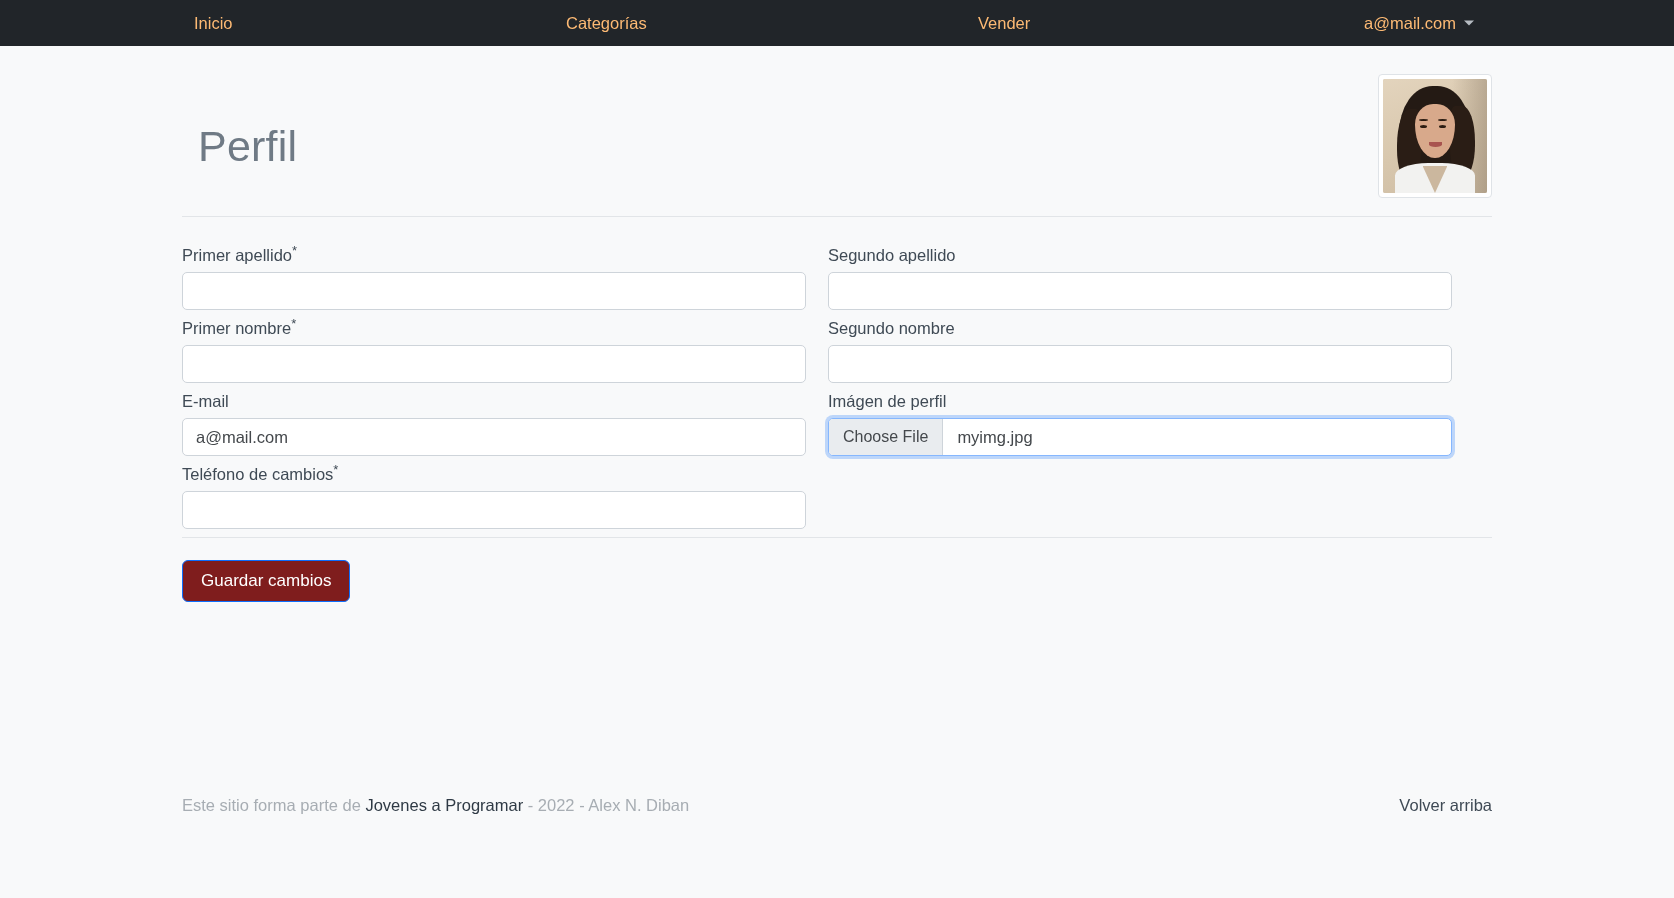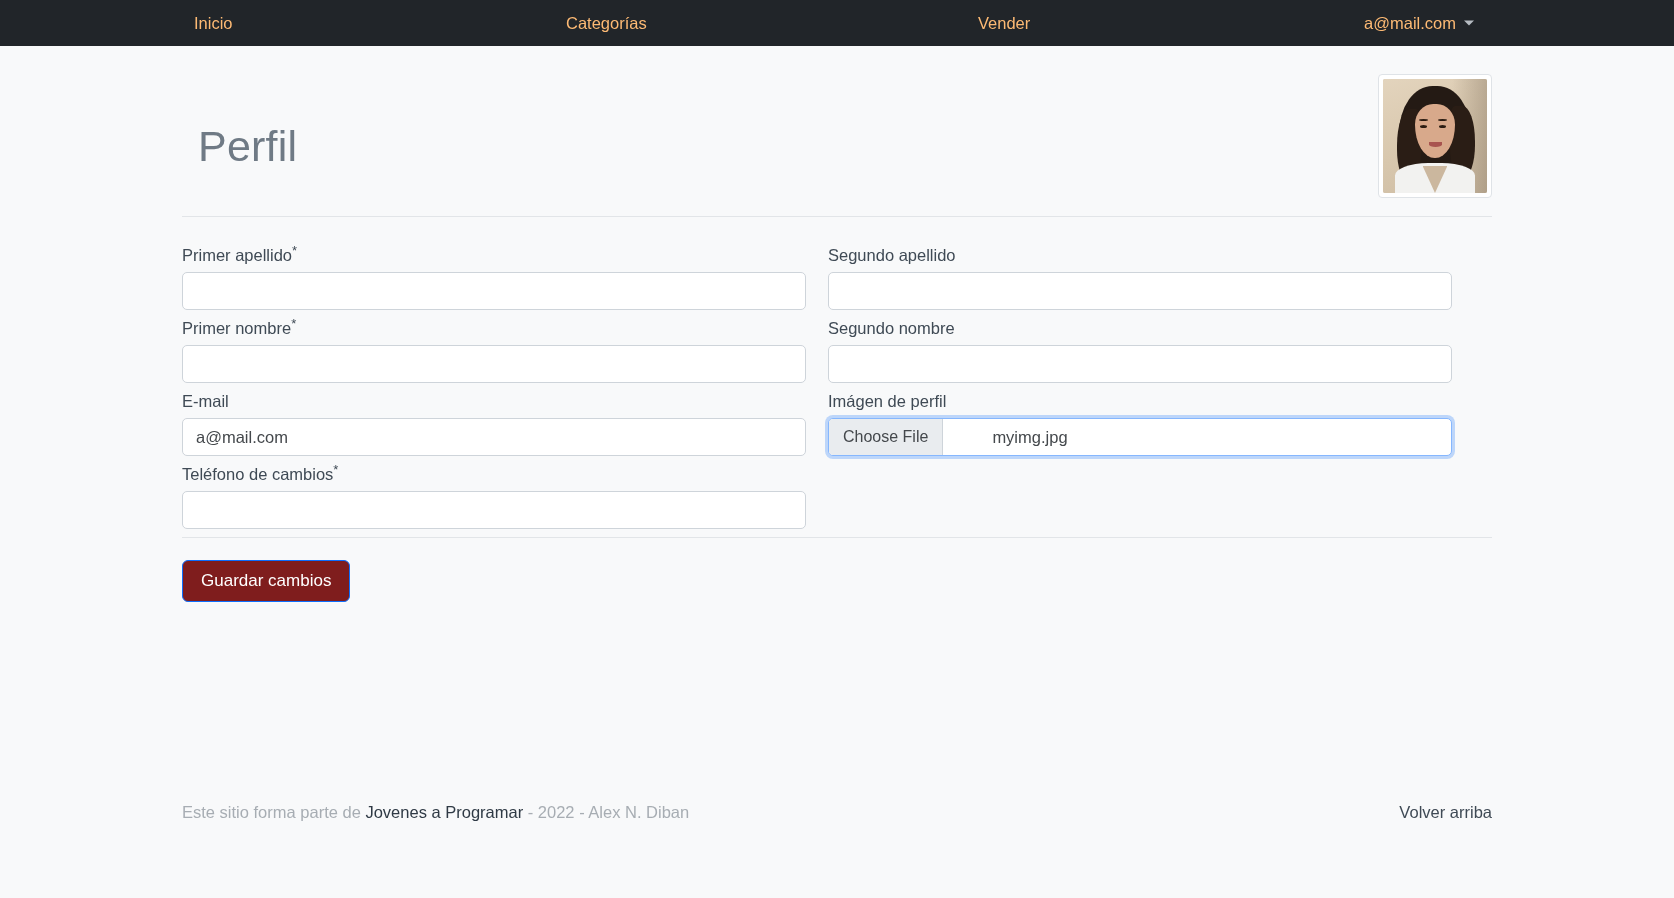--- a/index.html
+++ b/index.html
@@ -206,21 +206,20 @@
   .file-wrap {
     display: flex;
     width: 100%;
     height: 38px;
     border: 1px solid #86b7fe;
     border-radius: 5px;
     background: #ffffff;
     box-shadow: 0 0 0 3px rgba(13,110,253,0.25);
     overflow: hidden;
     align-items: stretch;
-    gap: 35px;
   }
   .file-btn {
     background: #e9ecef;
     border-right: 1px solid #ced4da;
     padding: 0 14px;
     display: flex;
     align-items: center;
     font-size: 16px;
     color: #44484c;
     white-space: nowrap;
@@ -248,21 +247,21 @@
   }
 
   
   .footer {
     position: absolute;
     top: 795px;
     left: 0; right: 0;
   }
   .footer-inner {
     width: 1310px;
-    margin: 8px auto;
+    margin: 1px auto;
     display: flex;
     align-items: center;
     justify-content: space-between;
     font-size: 16.5px;
     color: #a7adb3;
   }
   .footer-strong { color: #2f3a45; }
   .footer-link {
     color: #3f4a55;
     text-decoration: none;

